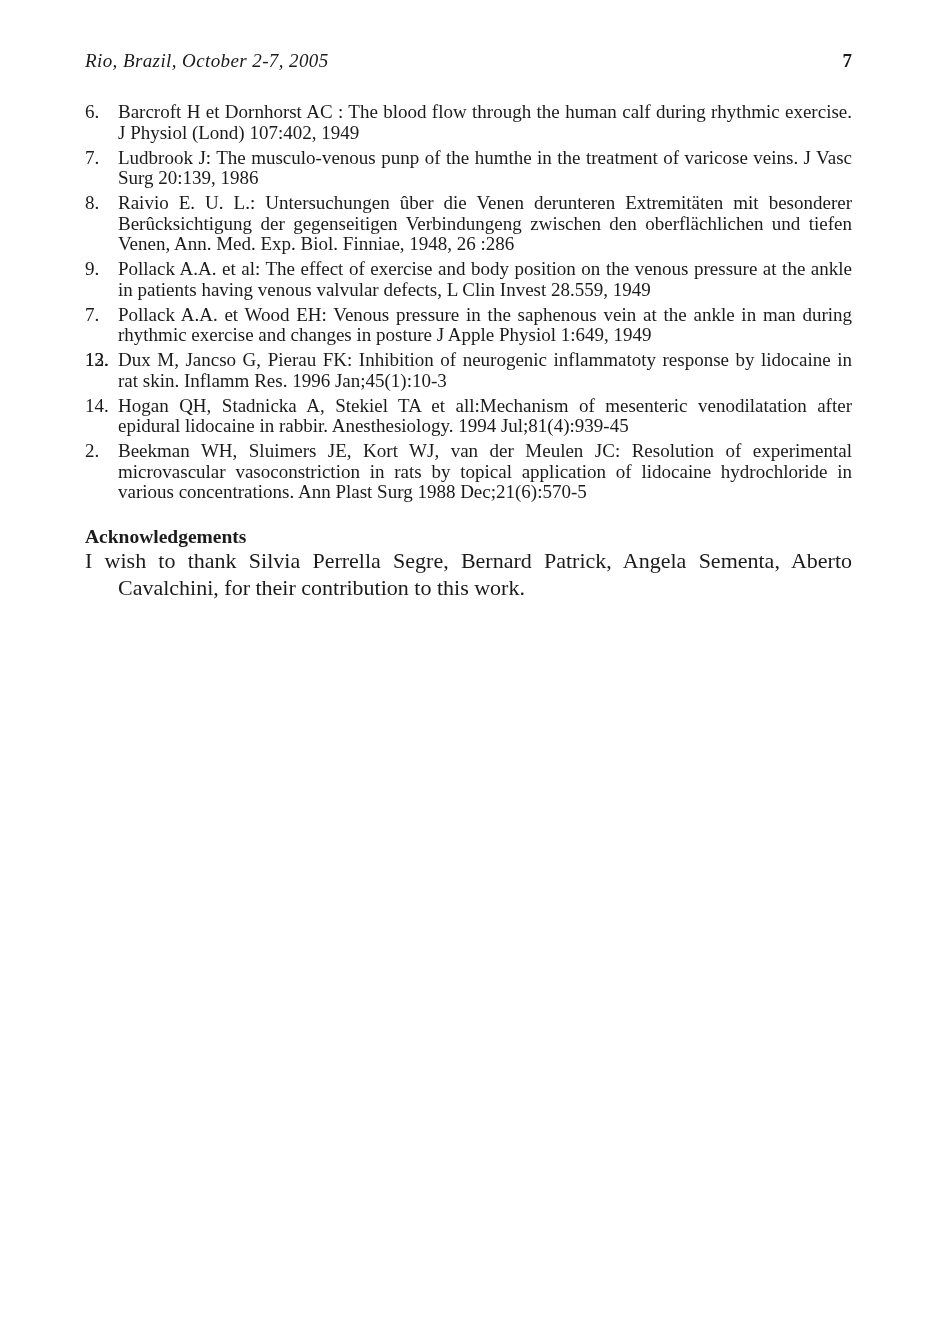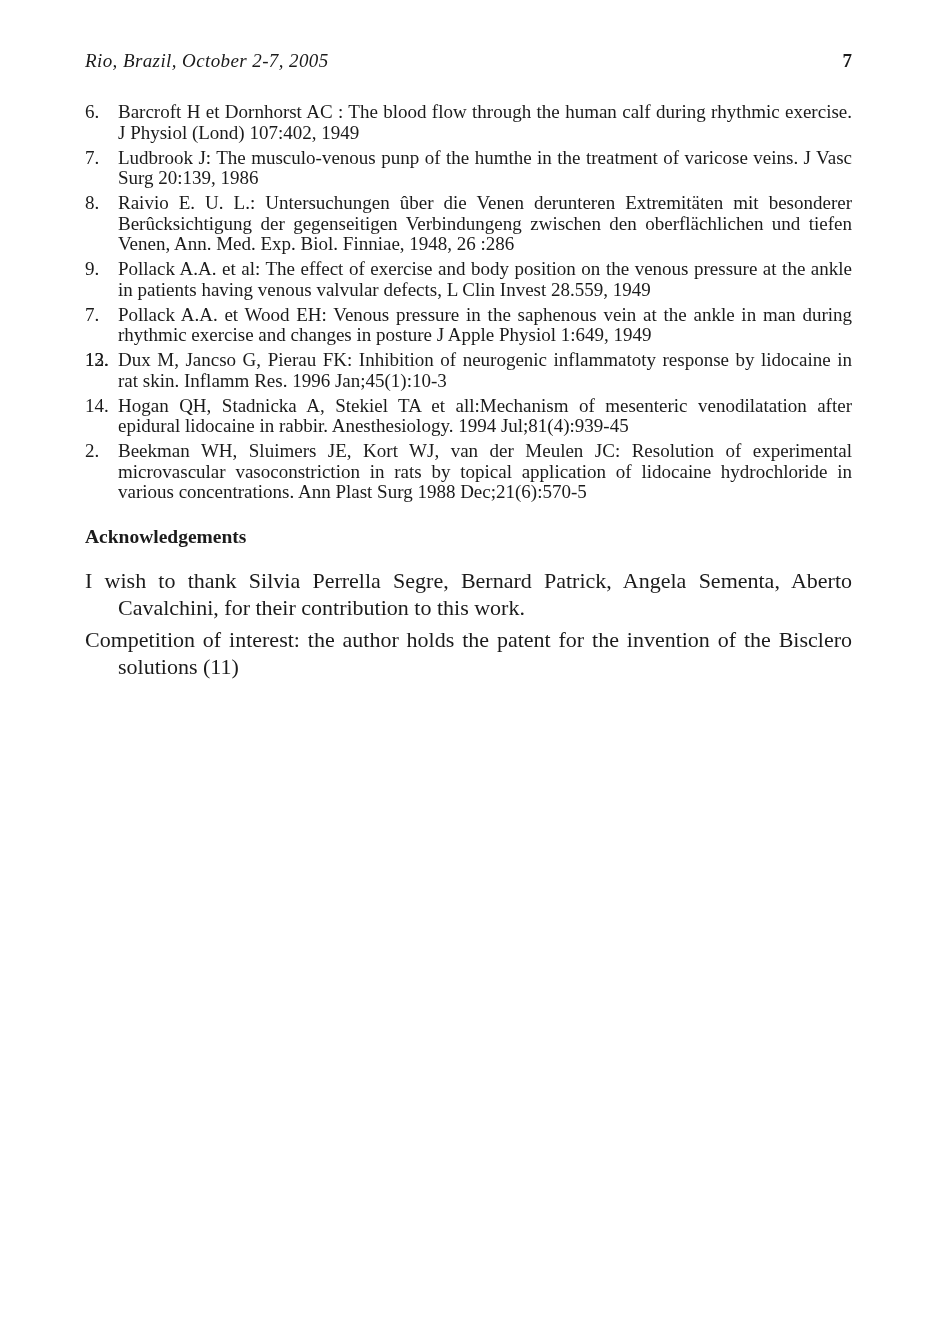--- a/index.html
+++ b/index.html
@@ -64,21 +64,21 @@
     top: 0;
     white-space: nowrap;
   }
   .ref-text {
     white-space: pre-line; 
   }
   
   .ack-heading {
     font-size: 19.5px;
     font-weight: bold;
-    margin: 23px 0 20px 0;
+    margin: 23px 0 0 0;
     line-height: 21px;
   }
   .ack-para {
     padding-left: 33px;
     text-indent: -33px;
     text-align: justify;
     font-size: 22px;
     line-height: 27px;
     margin: 0 0 5.5px 0;
   }
@@ -128,17 +128,16 @@
       </li>
       <li class="ref">
         <span class="ref-num">2.</span>
         <span class="ref-text">Beekman WH, Sluimers JE, Kort WJ, van der Meulen JC: Resolution of experi­mental microvascular vasoconstriction in rats by topical application of lidocaine hydrochloride in various concentrations. Ann Plast Surg 1988 Dec;21(6):570-5</span>
       </li>
     </ol>
 
     <section>
       <h2 class="ack-heading">Acknowledgements</h2>
       <p class="ack-para">I wish to thank Silvia Perrella Segre, Bernard Patrick, Angela Sementa, Aberto Cavalchini, for their contribution to this work.</p>
-      <p class="ack-para">Competition of interest: the author holds the patent for the invention of the Bisclero solutions (11)</p>
     </section>
 
   </div>
 </div>
 
 </body></html>

